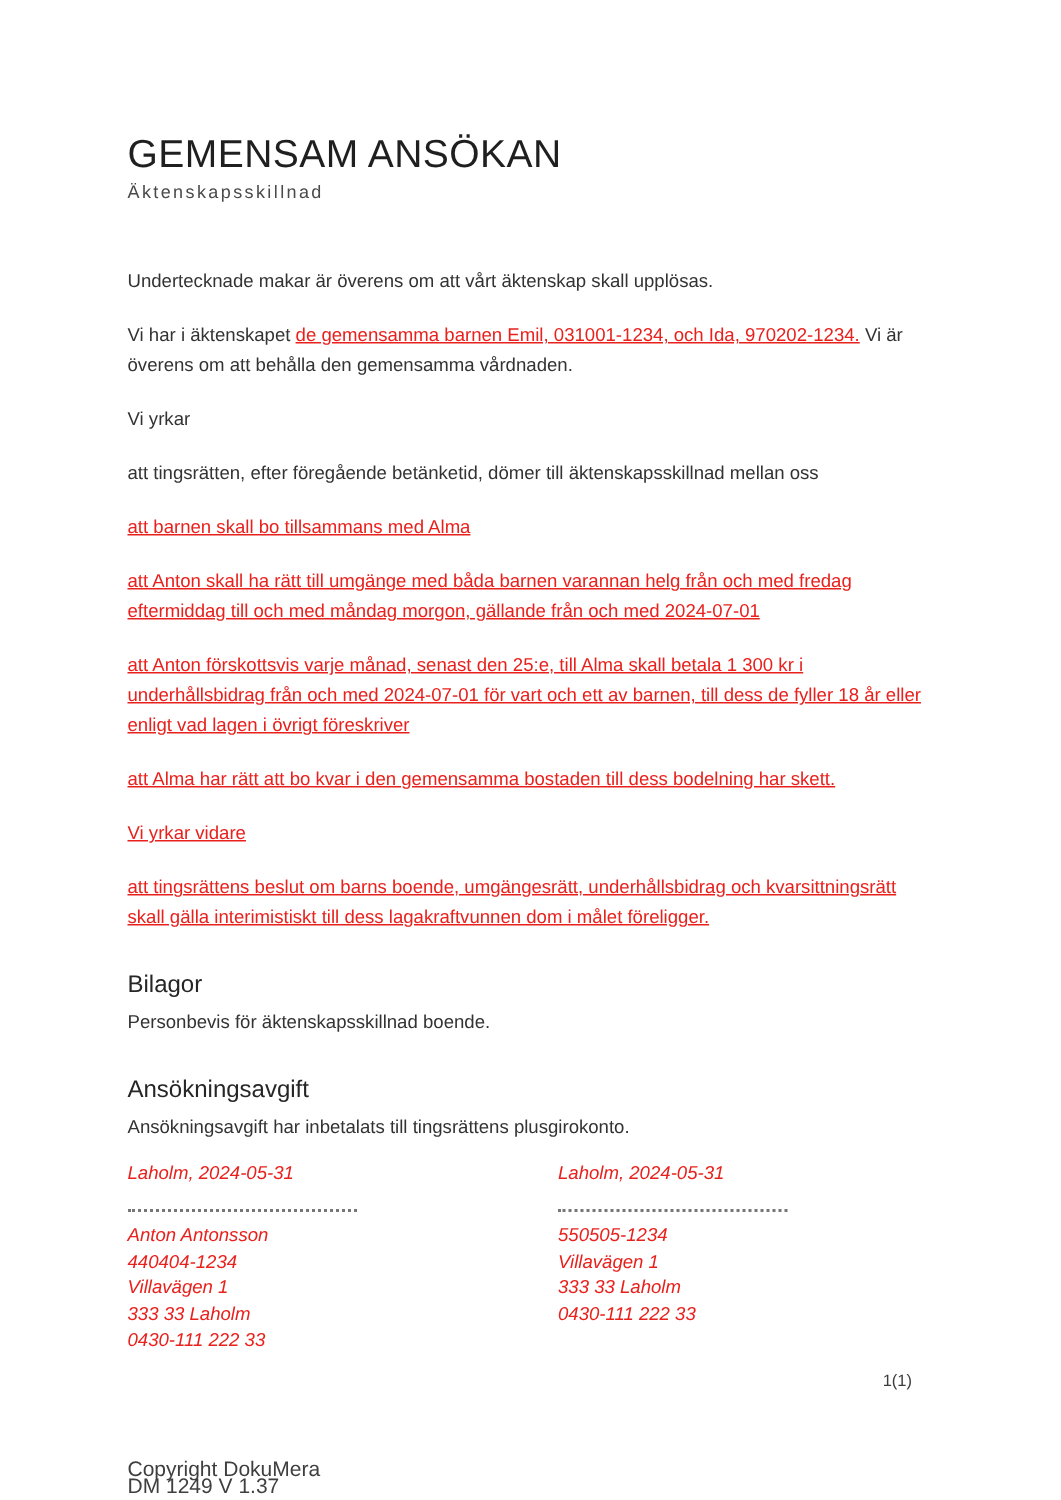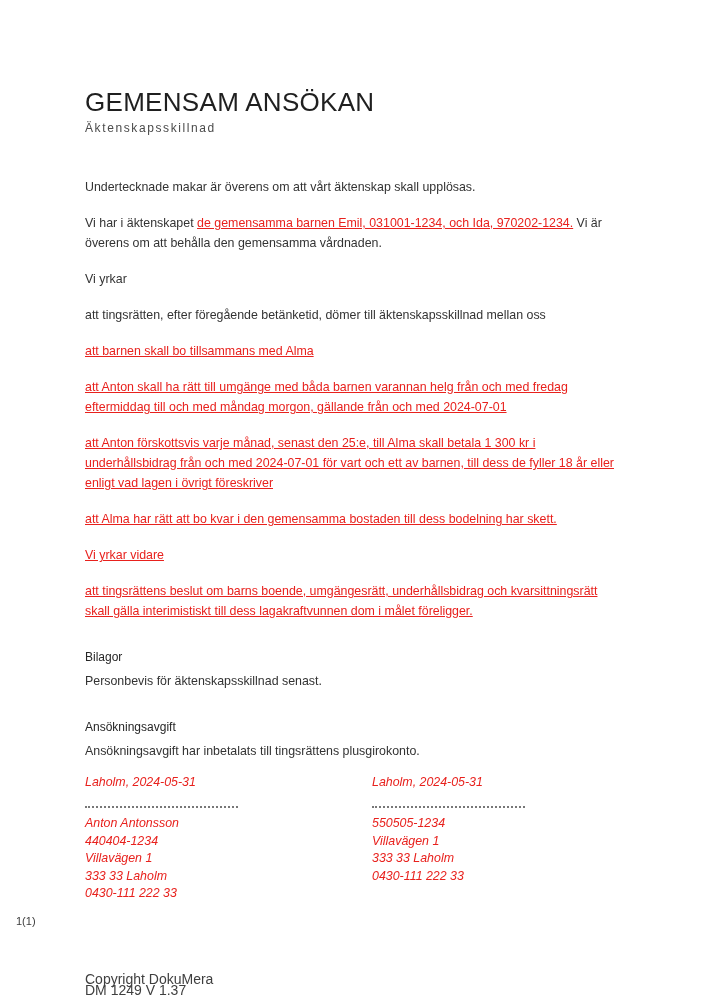--- a/index.html
+++ b/index.html
@@ -32,21 +32,21 @@
   .bodytext {
     margin-top: 42px;
     font-size: 12.4px;
     line-height: 20px;
     color: var(--text);
   }
   p.para { margin: 16px 0 9px 0; }
   .seg-red   { color: var(--red); text-decoration: underline; }
   .seg-black { color: var(--text); }
   h2.section-heading {
-    font-size: 12px;
+    font-size: 16px;
     font-weight: 400;
     color: var(--heading);
     margin: 26px 0 4px 0;
     line-height: 20px;
   }
   p.section-body { margin: 0; }
   .signatures {
     display: flex;
     margin-top: 11px;
   }
@@ -66,24 +66,23 @@
   .sig-rows {
     margin-top: 7px;
     font-size: 12.4px;
     line-height: 17.5px;
     color: var(--red);
   }
   .footer-page {
     position: absolute;
     top: 915px; left: 0;
     width: 608px;
-    text-align: left;
+    text-align: right;
     font-size: 11px;
     color: #3c3c3c;
-    padding-left: 16px;
   }
   .footer-copy {
     position: absolute;
     top: 944px; left: 85px;
     font-size: 14px;
     line-height: 11px;
     color: #3f3f3f;
     margin-top: 30px;
   }
 </style>
@@ -110,21 +109,21 @@
 
     <p class="para"><span class="seg-red">att Anton förskottsvis varje månad, senast den 25:e, till Alma skall betala 1 300 kr i underhållsbidrag från och med 2024-07-01 för vart och ett av barnen, till dess de fyller 18 år eller enligt vad lagen i övrigt föreskriver</span></p>
 
     <p class="para"><span class="seg-red">att Alma har rätt att bo kvar i den gemensamma bostaden till dess bodelning har skett.</span></p>
 
     <p class="para"><span class="seg-red">Vi yrkar vidare</span></p>
 
     <p class="para"><span class="seg-red">att tingsrättens beslut om barns boende, umgängesrätt, underhållsbidrag och kvarsittningsrätt skall gälla interimistiskt till dess lagakraftvunnen dom i målet föreligger.</span></p>
 
     <h2 class="section-heading">Bilagor</h2>
-    <p class="section-body">Personbevis för äktenskapsskillnad senast.</p>
+    <p class="section-body">Personbevis för äktenskapsskillnad boende.</p>
 
     <h2 class="section-heading">Ansökningsavgift</h2>
     <p class="section-body">Ansökningsavgift har inbetalats till tingsrättens plusgirokonto.</p>
 
     <div class="signatures">
 
       <div class="sig-col">
         <div class="sig-date">Laholm, 2024-05-31</div>
         <div class="sig-line"></div>
         <div class="sig-rows">

